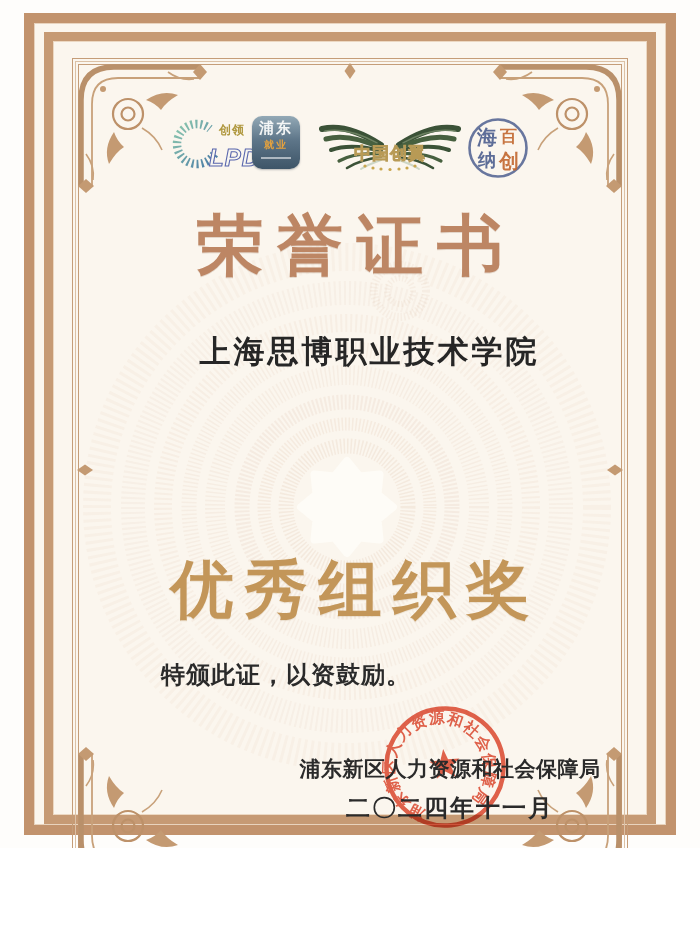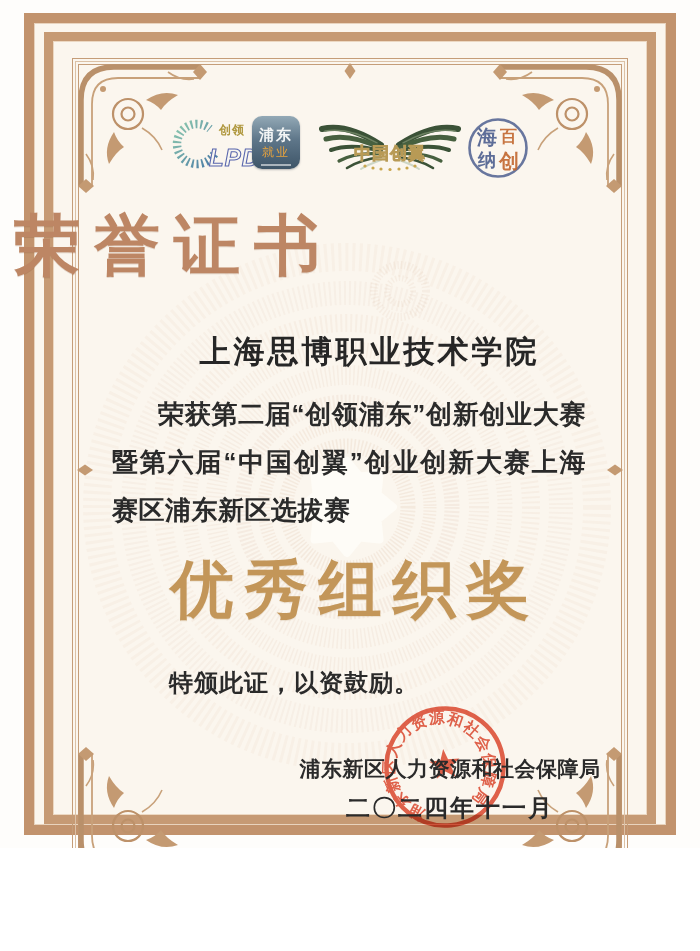--- a/index.html
+++ b/index.html
@@ -14,29 +14,29 @@
   .inner-frame{position:absolute;left:72px;top:58px;}
 
   
   .watermark{position:absolute;left:0;top:0;}
 
   
   .logo{position:absolute;}
   .logo-lpd{left:171px;top:110px;width:88px;height:64px;}
   .logo-app{left:252px;top:116px;width:48px;height:53px;border-radius:10px;
     background:linear-gradient(180deg,#93a9b6 0%,#5e7689 45%,#3e5568 100%);
-    box-shadow:0 1px 2px rgba(60,70,80,.35);text-align:center;padding-top:10px;box-sizing:border-box;}
+    box-shadow:0 1px 2px rgba(60,70,80,.35);text-align:center;padding-top:3px;box-sizing:border-box;}
   .logo-app .l1{display:block;color:#f4f6f6;font-size:15px;font-weight:700;line-height:17px;letter-spacing:2px;}
-  .logo-app .l2{display:block;color:#e8a33c;font-size:12px;font-weight:400;line-height:18px;letter-spacing:2px;}
+  .logo-app .l2{display:block;color:#e8a33c;font-size:10px;font-weight:700;line-height:18px;letter-spacing:2px;}
   .logo-app .bar{display:block;margin:3px auto 0;width:30px;height:2px;background:rgba(255,255,255,.55);}
   .logo-wings{left:319px;top:119px;width:142px;height:54px;}
   .logo-haina{left:466px;top:116px;width:64px;height:64px;}
 
   
-  .title{position:absolute;left:0;right:0;top:211px;text-align:left;
+  .title{position:absolute;left:0;right:0;top:211px;text-align:center;
     font-family:"Liberation Serif","DejaVu Serif",serif;font-size:66px;line-height:70px;
     font-weight:700;color:#bd8664;letter-spacing:14px;text-indent:14px;
     text-shadow:0 1px 0 rgba(120,70,40,.18);}
   .recipient{position:absolute;left:0;right:0;top:334px;text-align:center;
     font-family:"Liberation Serif","DejaVu Serif",serif;font-size:31px;line-height:36px;
     font-weight:700;color:#262626;letter-spacing:3px;text-indent:3px;}
   .body-text{position:absolute;left:112px;top:390px;width:474px;
     font-size:26px;line-height:48px;font-weight:600;color:#2a2a2a;
     text-indent:46px;letter-spacing:0.5px;text-align:justify;}
   .award{position:absolute;left:0;right:0;top:548px;text-align:center;
@@ -161,23 +161,22 @@
   <svg class="logo logo-haina" width="64" height="64" viewBox="0 0 64 64">
     <circle cx="32" cy="32" r="28.5" fill="none" stroke="#4d5f8f" stroke-width="2.6" opacity="0.85"></circle>
     <text x="11" y="28" font-size="20" font-weight="700" fill="#4d5f8f" opacity="0.9">海</text>
     <text x="34" y="26" font-size="17" font-weight="700" fill="#c2672f" opacity="0.9">百</text>
     <text x="12" y="50" font-size="18" font-weight="700" fill="#4d5f8f" opacity="0.9">纳</text>
     <text x="33" y="52" font-size="20" font-weight="700" fill="#c2672f" opacity="0.9">创</text>
   </svg>
 
   <h1 class="title" style="margin:0;">荣誉证书</h1>
   <h2 class="recipient" style="margin:0;padding-left:36px;">上海思博职业技术学院</h2>
-  <p class="body-text" style="margin:0;">荣获第二届“创领浦东”创新创业大赛暨第六届“中国创翼”创业创新大赛上海赛区浦东新区选拔赛</p>
   <div class="award">优秀组织奖</div>
-  <p class="closing" style="margin:8px;">特颁此证，以资鼓励。</p>
+  <p class="closing" style="margin:0;">特颁此证，以资鼓励。</p>
 
   <svg class="seal" width="130" height="130" viewBox="0 0 130 130">
     <g transform="rotate(-6 65 65)">
       <circle cx="65" cy="65" r="58.5" fill="none" stroke="#df4e36" stroke-width="4.5"></circle>
       <path id="sealArc" d="M65,110 A45,45 0 1 1 65.08,109.99" fill="none"></path>
       <text font-size="15.5" font-weight="700" fill="#df4e36" letter-spacing="1.2">
         <textPath href="#sealArc" startOffset="24">浦东新区人力资源和社会保障局</textPath>
       </text>
       <polygon fill="#df4e36" points="65,47 68.8,57.7 80.2,58.1 71.2,65 74.4,75.9 65,69.5 55.6,75.9 58.8,65 49.8,58.1 61.2,57.7"></polygon>
     </g>

